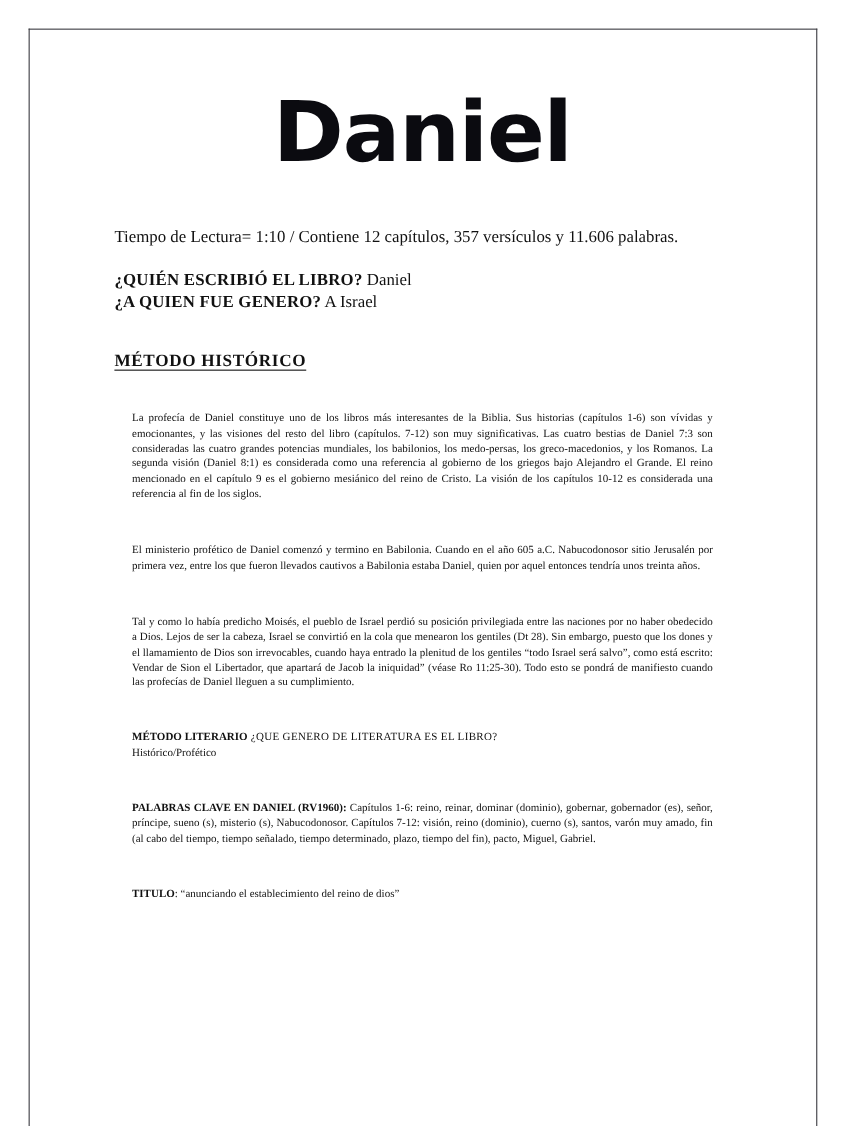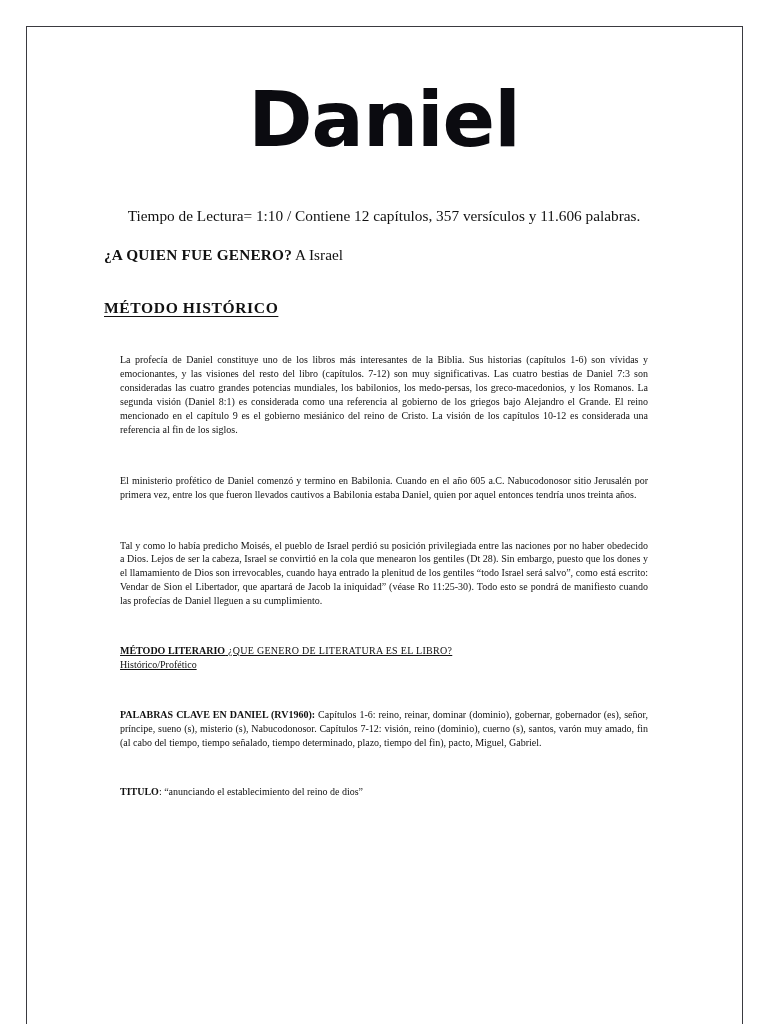--- a/index.html
+++ b/index.html
@@ -49,21 +49,20 @@
     padding-top: 55px;
     transform: scaleX(1.02);
   }
 
   
   .meta-line {
     font-size: 15.3px;
     line-height: 1.25;
     margin: 0;
     padding-top: 48px;
-    text-align: center;
   }
 
   .qa-block {
     padding-top: 20px;
   }
   .qa-line {
     font-size: 15.3px;
     line-height: 1.33;
     margin: 0;
     white-space: nowrap;
@@ -103,35 +102,38 @@
 
   .lead {
     font-weight: 700;
   }
 
   .caps-run {
     letter-spacing: 0.3px;
   }
 
   
-  .gap-lit   { padding-top: 26px; text-decoration: underline; }
+  .gap-lit   { padding-top: 26px; }
   .gap-pal   { padding-top: 25px; }
   .gap-tit   { padding-top: 24px; }
 </style>
 </head>
 <body>
 
 <div class="page">
   <div class="page-inner">
 
     <h1 class="doc-title">Daniel</h1>
 
     <p class="meta-line">Tiempo de Lectura= 1:10 / Contiene 12 capítulos, 357 versículos y 11.606 palabras.</p>
 
     <div class="qa-block">
+      <p class="qa-line">
+        <span class="q">¿QUIÉN ESCRIBIÓ EL  LIBRO?</span><span class="a"> Daniel</span>
+      </p>
       <p class="qa-line">
         <span class="q">¿A QUIEN FUE GENERO?</span><span class="a"> A Israel</span>
       </p>
     </div>
 
     <h2 class="section-heading">MÉTODO  HISTÓRICO</h2>
 
     <p class="body-text">La profecía de Daniel constituye uno de los libros más interesantes de la Biblia. Sus historias (capítulos 1-6) son vívidas y emocionantes, y las visiones del resto del libro (capítulos. 7-12) son muy significativas. Las cuatro bestias de Daniel 7:3 son consideradas las cuatro grandes potencias mundiales, los babilonios, los medo-persas, los greco-macedonios, y los Romanos. La segunda visión (Daniel 8:1) es considerada como una referencia al gobierno de los griegos bajo Alejandro el Grande. El reino mencionado en el capítulo 9 es el gobierno mesiánico del reino de Cristo. La visión de los capítulos 10-12 es considerada una referencia al fin de los siglos.</p>
 
     <p class="body-text tight">El ministerio profético de Daniel comenzó y termino en Babilonia. Cuando en el año 605 a.C. Nabucodonosor sitio Jerusalén por primera vez, entre los que fueron llevados cautivos a Babilonia estaba Daniel, quien por aquel entonces tendría unos treinta años.</p>

